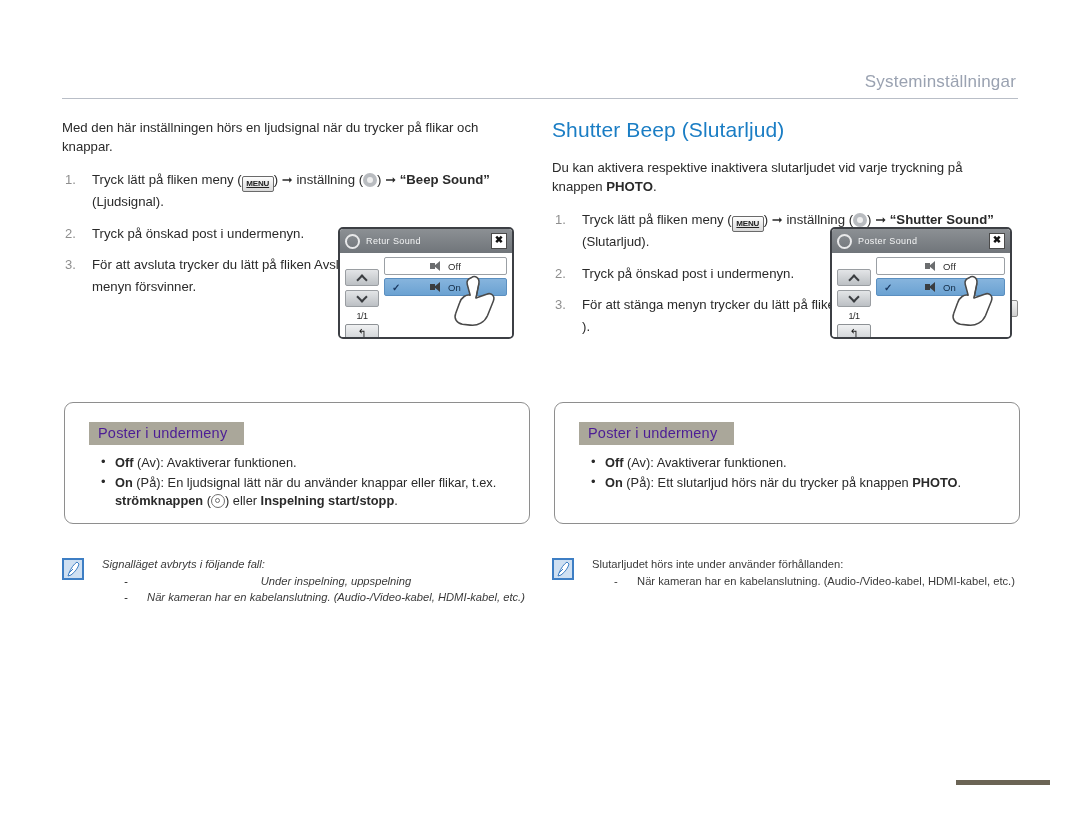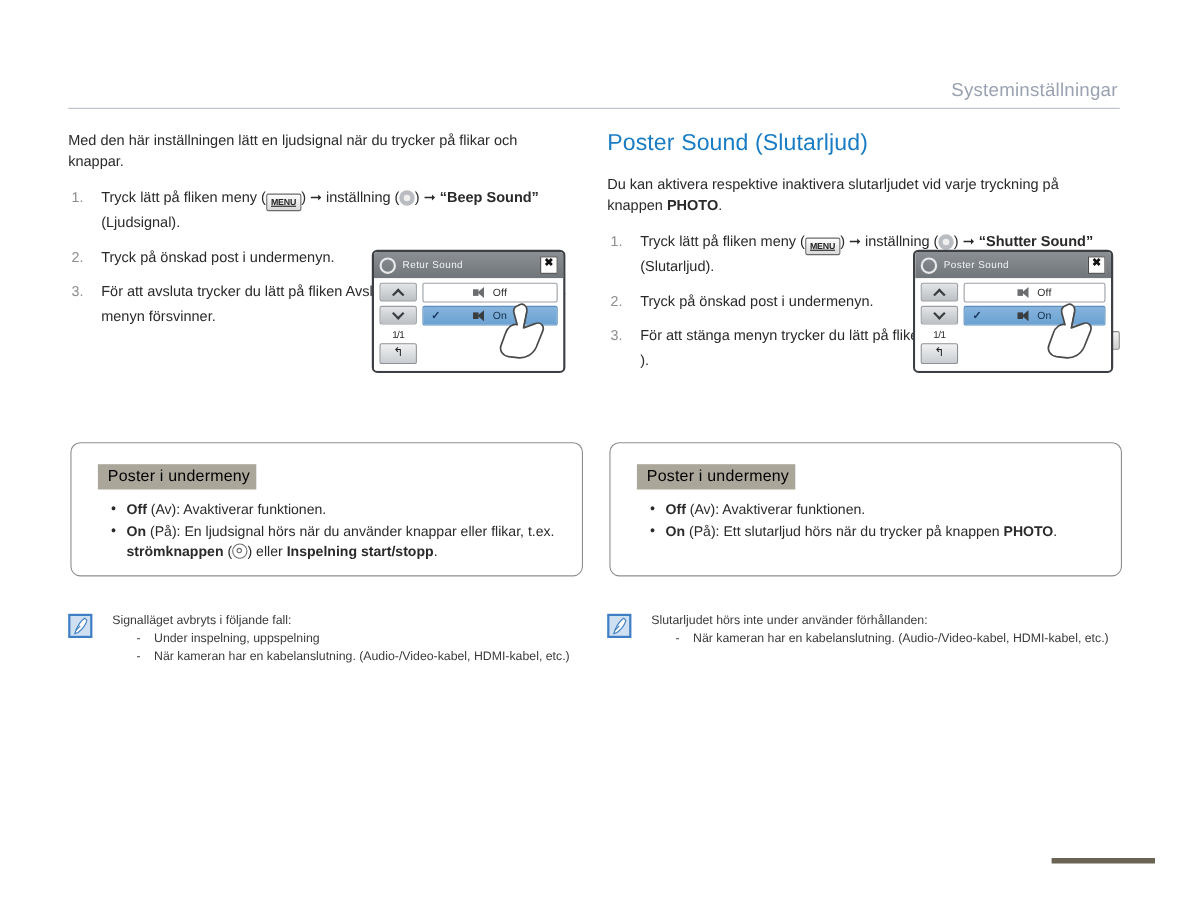--- a/index.html
+++ b/index.html
@@ -213,20 +213,21 @@
   .lcd-body {
     position: relative;
     height: 86px;
     background: #ffffff;
     display: flex;
   }
   .lcd-railcol {
     width: 44px;
     padding: 4px 0 0 5px;
     box-sizing: border-box;
+    margin-top: 12px;
   }
   .railbtn {
     width: 34px; height: 17px;
     border: 1px solid #9a9ea2;
     background: linear-gradient(#e3e5e7, #bcc0c4);
     border-radius: 2px;
     margin-bottom: 4px;
     position: relative;
     box-sizing: border-box;
   }
@@ -338,23 +339,23 @@
     border-radius: 9px;
     box-sizing: border-box;
     background: #fff;
   }
   .subbox-left  { left: 64px;  top: 402px; width: 466px; height: 122px; }
   .subbox-right { left: 554px; top: 402px; width: 466px; height: 122px; }
 
   .subbox-banner {
     display: inline-block;
     background: #aaa79a;
-    color: #000000;
+    color: #4c1d95;
     font-size: 14.5px;
-    padding: 3px 6px 4px 9px;
+    padding: 3px 17px 4px 9px;
     margin: 19px 0 9px 24px;
     letter-spacing: 0.2px;
   }
   ul.bullets {
     list-style: none;
     margin: 0;
     padding: 0 18px 0 36px;
     font-size: 12.8px;
     line-height: 18.5px;
     color: #2a2a2a;
@@ -374,21 +375,21 @@
   }
 
   
   .note {
     position: absolute;
     width: 470px;
     font-size: 11.2px;
     line-height: 16px;
     color: #3a3a3a;
   }
-  .note-left  { left: 62px;  top: 556px; }
+  .note-left  { left: 62px;  top: 556px; font-style: italic; }
   .note-right { left: 552px; top: 556px; }
 
   .note-icon {
     position: absolute;
     left: 0;
     top: 2px;
     width: 22px;
     height: 22px;
     background: #3d7ec4;
     padding: 2px;
@@ -403,20 +404,21 @@
   .note-head { margin-bottom: 1px; }
   ul.dashes {
     list-style: none;
     margin: 0;
     padding: 0 0 0 22px;
   }
   ul.dashes > li {
     position: relative;
     padding-left: 16px;
     margin-bottom: 0px;
+    text-align: center;
   }
   ul.dashes > li::before {
     content: "-";
     position: absolute;
     left: 0;
     top: 0;
     color: #3a3a3a;
   }
 
   
@@ -444,21 +446,21 @@
 </head>
 <body>
 
 <div class="header-area">
   <div class="header-title">Systeminställningar</div>
   <div class="header-rule"></div>
 </div>
 
 <div class="col col-left">
 
-  <p class="intro">Med den här inställningen lätt en ljudsignal när du trycker på flikar och knappar.</p>
+  <p class="intro">Med den här inställningen hörs en ljudsignal när du trycker på flikar och knappar.</p>
 
   <ol class="steps">
     <li>
       <span class="num">1.</span>
       <span class="step-narrow"><span>Tryck lätt på fliken meny (</span><span class="ic ic-menu">MENU</span><span>) </span><span class="arrow">➞</span> <span>inställning (</span><span class="ic ic-gear"></span><span>) </span><span class="arrow">➞</span> <b>“Beep Sound”</b> <span>(Ljudsignal).</span></span>
     </li>
 
     <li>
       <span class="num">2.</span>
       <span class="step-narrow">Tryck på önskad post i undermenyn.</span>
@@ -502,21 +504,21 @@
     <svg class="hand" viewBox="0 0 60 60">
       <path d="M26 7 C30 4 35 7 34 13 L31 28 L42 24 C47 22 51 26 49 31
                L43 46 C40 53 33 57 25 56 L17 55 C11 54 8 49 10 44 L14 33
                C16 27 21 24 25 25 L22 14 C21 10 23 8 26 7 Z" fill="#ffffff" stroke="#4a4a4a" stroke-width="1.6" stroke-linejoin="round"></path>
       <path d="M31 28 L34 13" fill="none" stroke="#4a4a4a" stroke-width="1.2"></path>
     </svg>
   </div>
 </div>
 
 <div class="col col-right">
-  <h2 class="section-title">Poster Sound (Slutarljud)</h2>
+  <h2 class="section-title">Shutter Beep (Slutarljud)</h2>
 
   <p class="intro"><span>Du kan aktivera respektive inaktivera slutarljudet vid varje tryckning på knappen </span><b>PHOTO</b><span>.</span></p>
 
   <ol class="steps">
     <li>
       <span class="num">1.</span>
       <span class="step-narrow"><span>Tryck lätt på fliken meny (</span><span class="ic ic-menu">MENU</span><span>) </span><span class="arrow">➞</span> <span>inställning (</span><span class="ic ic-gear"></span><span>) </span><span class="arrow">➞</span> <b>“Shutter Sound”</b> <span>(Slutarljud).</span></span>
     </li>
 
     <li>
@@ -565,21 +567,21 @@
                C16 27 21 24 25 25 L22 14 C21 10 23 8 26 7 Z" fill="#ffffff" stroke="#4a4a4a" stroke-width="1.6" stroke-linejoin="round"></path>
       <path d="M31 28 L34 13" fill="none" stroke="#4a4a4a" stroke-width="1.2"></path>
     </svg>
   </div>
 </div>
 
 <div class="subbox subbox-left">
   <div class="subbox-banner">Poster i undermeny</div>
   <ul class="bullets">
     <li><b>Off</b><span> (Av): Avaktiverar funktionen.</span></li>
-    <li><b>On</b><span> (På): En ljudsignal hörs när du använder knappar eller flikar, t.ex. </span><b>strömknappen</b><span> (</span><span class="ic ic-power"></span><span>) eller </span><b>Inspelning start/stopp</b><span>.</span></li>
+    <li><b>On</b><span> (På): En ljudsignal lätt när du använder knappar eller flikar, t.ex. </span><b>strömknappen</b><span> (</span><span class="ic ic-power"></span><span>) eller </span><b>Inspelning start/stopp</b><span>.</span></li>
   </ul>
 </div>
 
 <div class="subbox subbox-right">
   <div class="subbox-banner">Poster i undermeny</div>
   <ul class="bullets">
     <li><b>Off</b><span> (Av): Avaktiverar funktionen.</span></li>
     <li><b>On</b><span> (På): Ett slutarljud hörs när du trycker på knappen </span><b>PHOTO</b><span>.</span></li>
   </ul>
 </div>

